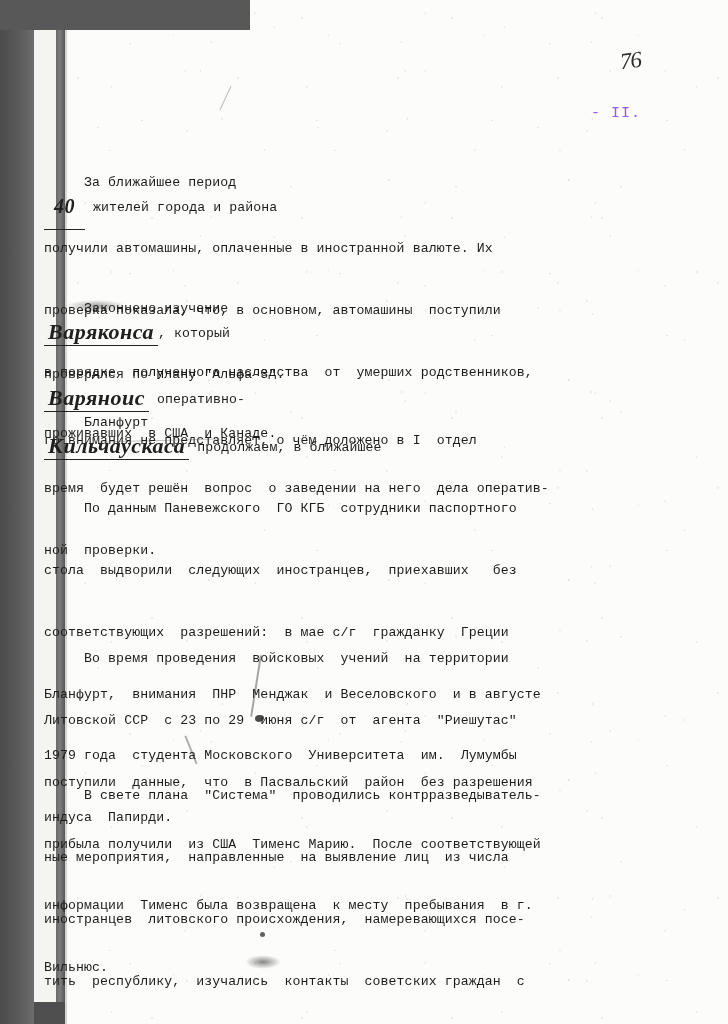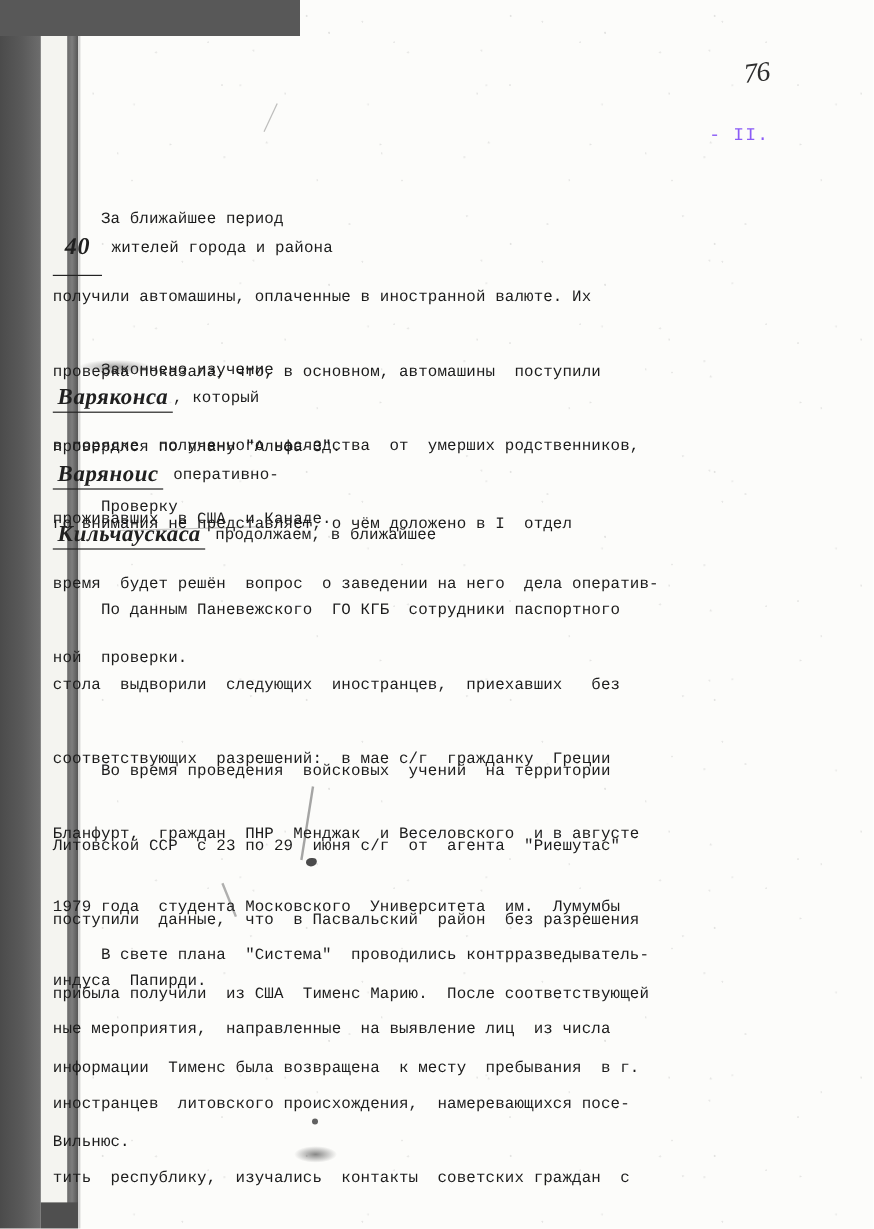--- a/index.html
+++ b/index.html
@@ -146,31 +146,31 @@
     letter-spacing: 0.1px;
   }
 
   .para { margin: 0 0 0 0; }
 
   
   #p1 { top: 132px; }
   #p2 { top: 258px; }
   #p3 { top: 372px; }
   #p4 { top: 458px; }
-  #p5 { top: 592px; }
+  #p5 { top: 608px; }
   #p6 { top: 745px; }
 
   .line { display: block; white-space: pre; }
 
   
   .hand {
     font-family: "Liberation Serif", serif;
     font-style: italic;
     font-weight: bold;
-    font-size: 19px;
+    font-size: 22px;
     color: #202020;
     letter-spacing: 0.5px;
     border-bottom: 1.5px solid #232323;
     padding: 0 4px 1px 4px;
     position: relative;
     top: 2px;
   }
   .hand.num {
     font-size: 20px;
     padding: 0 10px 12px 10px;
@@ -262,30 +262,30 @@
       <span class="line">проживавших  в США  и Канаде.</span>
     </div>
 
     <div class="body-text para" id="p2">
       <span class="line">     Закончено изучение </span><span class="hand">Варяконса</span><span>, который</span>
       <span class="line">проверялся по плану "Альфа-3". </span><span class="hand">Варяноис</span><span> оперативно-</span>
       <span class="line">го внимания не представляет, о чём доложено в I  отдел</span>
     </div>
 
     <div class="body-text para" id="p3">
-      <span class="line">     Проверку </span><span class="hand">Кильчаускаса</span><span> продолжаем, в ближайшее</span>
+      <span class="line">     Бланфурт </span><span class="hand">Кильчаускаса</span><span> продолжаем, в ближайшее</span>
       <span class="line">время  будет решён  вопрос  о заведении на него  дела оператив-</span>
       <span class="line">ной  проверки.</span>
     </div>
 
     <div class="body-text para" id="p4">
       <span class="line">     По данным Паневежского  ГО КГБ  сотрудники паспортного</span>
       <span class="line">стола  выдворили  следующих  иностранцев,  приехавших   без</span>
       <span class="line">соответствующих  разрешений:  в мае с/г  гражданку  Греции</span>
-      <span class="line">Бланфурт,  граждан  ПНР  Менджак  и Веселовского  и в августе</span>
+      <span class="line">Бланфурт,  внимания  ПНР  Менджак  и Веселовского  и в августе</span>
       <span class="line">1979 года  студента Московского  Университета  им.  Лумумбы</span>
       <span class="line">индуса  Папирди.</span>
     </div>
 
     <div class="body-text para" id="p5">
       <span class="line">     Во время проведения  войсковых  учений  на территории</span>
       <span class="line">Литовской ССР  с 23 по 29  июня с/г  от  агента  "Риешутас"</span>
       <span class="line">поступили  данные,  что  в Пасвальский  район  без разрешения</span>
       <span class="line">прибыла получили  из США  Тименс Марию.  После соответствующей</span>
       <span class="line">информации  Тименс была возвращена  к месту  пребывания  в г.</span>

